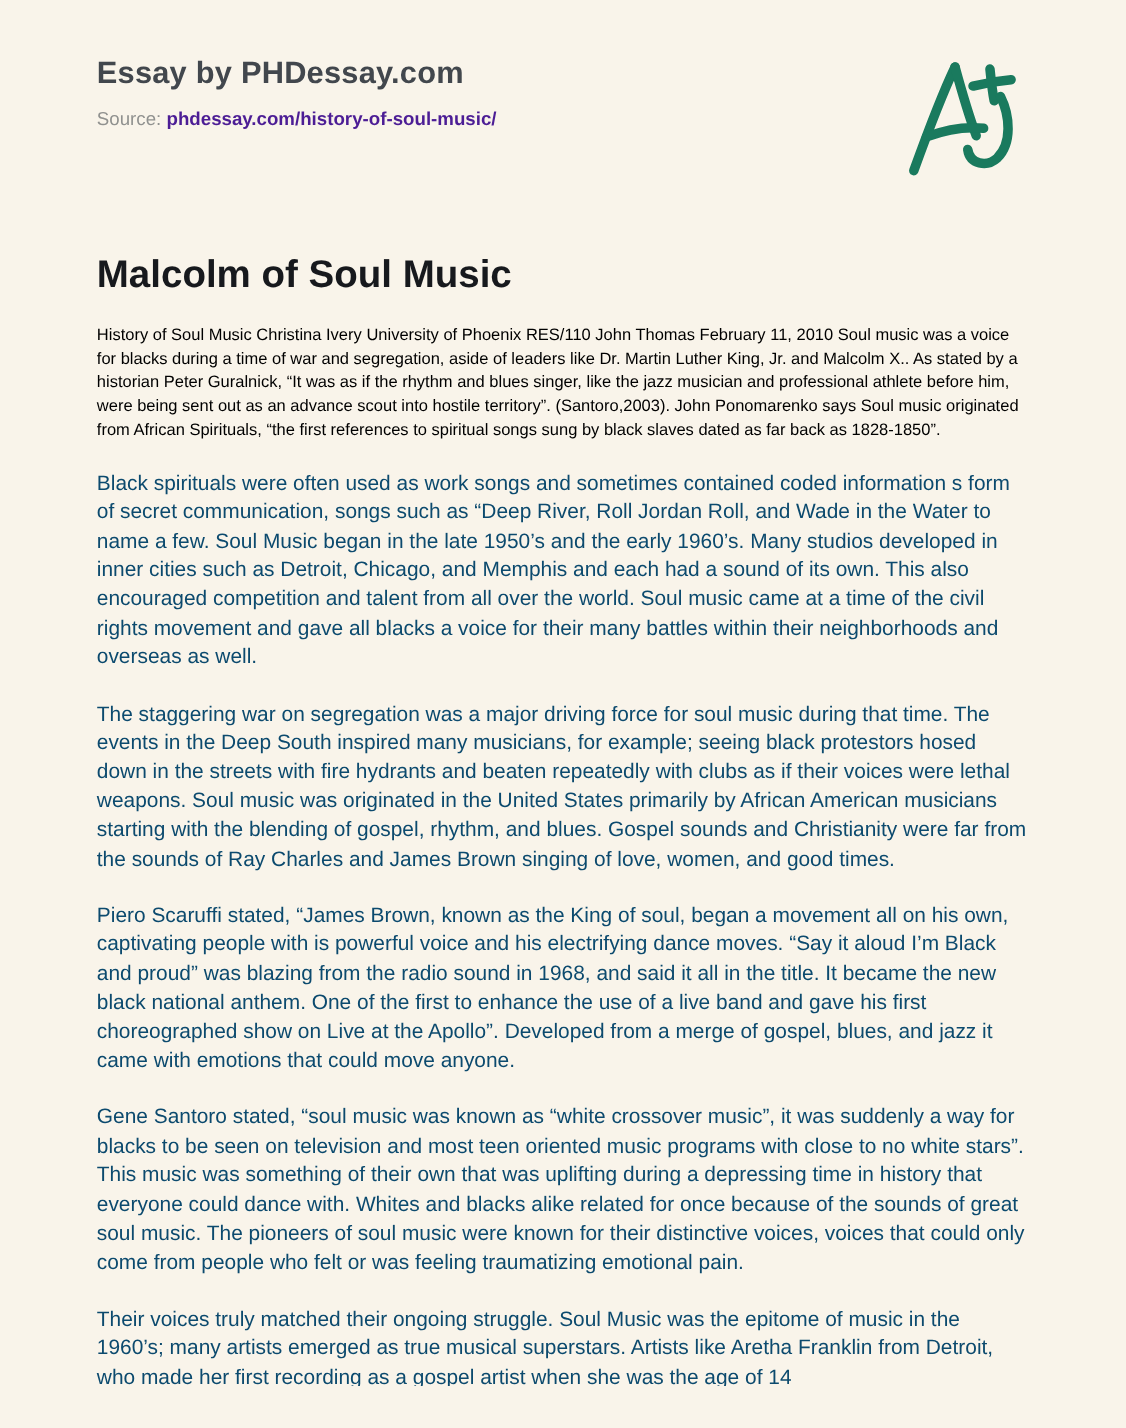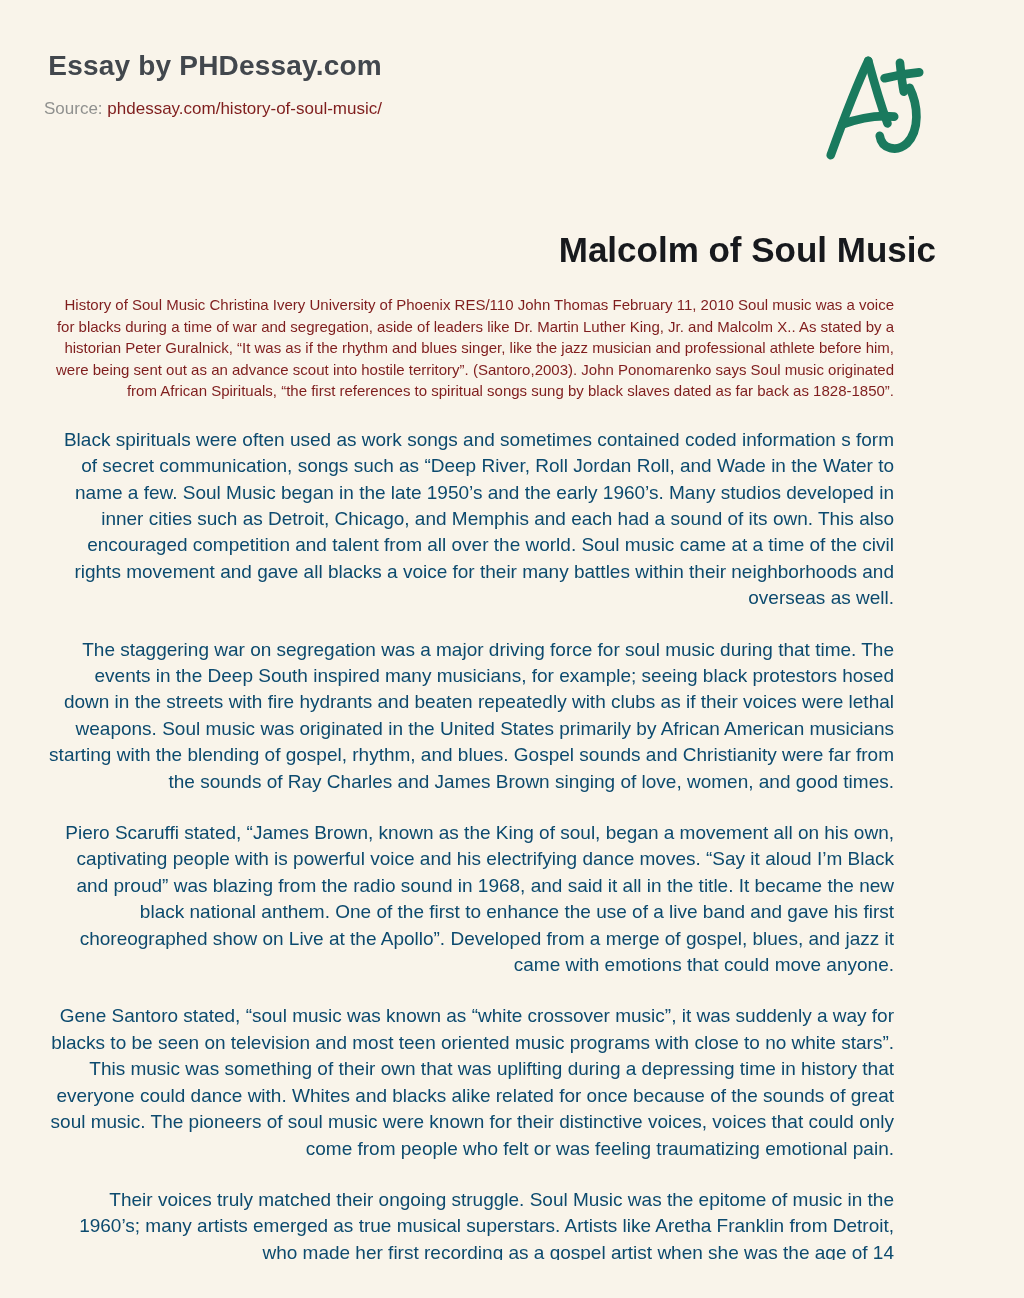--- a/index.html
+++ b/index.html
@@ -9,65 +9,65 @@
     height: 1298px;
     background: #f9f4ea;
     font-family: "Liberation Sans", sans-serif;
     overflow: hidden;
   }
   .clip-region {
     height: 1260px;
     overflow: hidden;
   }
   .page {
-    padding: 50px 88px 0 44px;
-    text-align: right;
+    padding: 50px 88px 0 88px;
   }
   .header {
     display: flex;
     justify-content: space-between;
     align-items: flex-start;
   }
   .brand-title {
     font-size: 28px;
     font-weight: 700;
     color: #42474d;
     letter-spacing: 0.2px;
     line-height: 1.15;
   }
   .source-line {
     margin-top: 17px;
     font-size: 17px;
     color: #90918f;
   }
   .source-link {
-    color: #7f1d1d;
+    color: #4c1d95;
     text-decoration: none;
     cursor: pointer;
+    font-weight: bold;
   }
   .logo {
     width: 100px;
     height: 112px;
     margin-top: 2px;
     margin-right: 12px;
     flex-shrink: 0;
   }
   .logo svg { width: 100%; height: 100%; }
   .essay-title {
     margin: 66px 0 0 0;
     font-size: 35px;
     font-weight: 700;
     color: #17191d;
     line-height: 1.15;
   }
   .excerpt {
     margin: 24px 0 0 0;
     font-size: 15px;
     line-height: 21.5px;
-    color: #7f1d1d;
+    color: #000000;
     max-width: 850px;
   }
   .para {
     margin: 25px 0 0 0;
     font-size: 19px;
     line-height: 26.4px;
     color: #0c4a6e;
     max-width: 850px;
   }
 </style>

